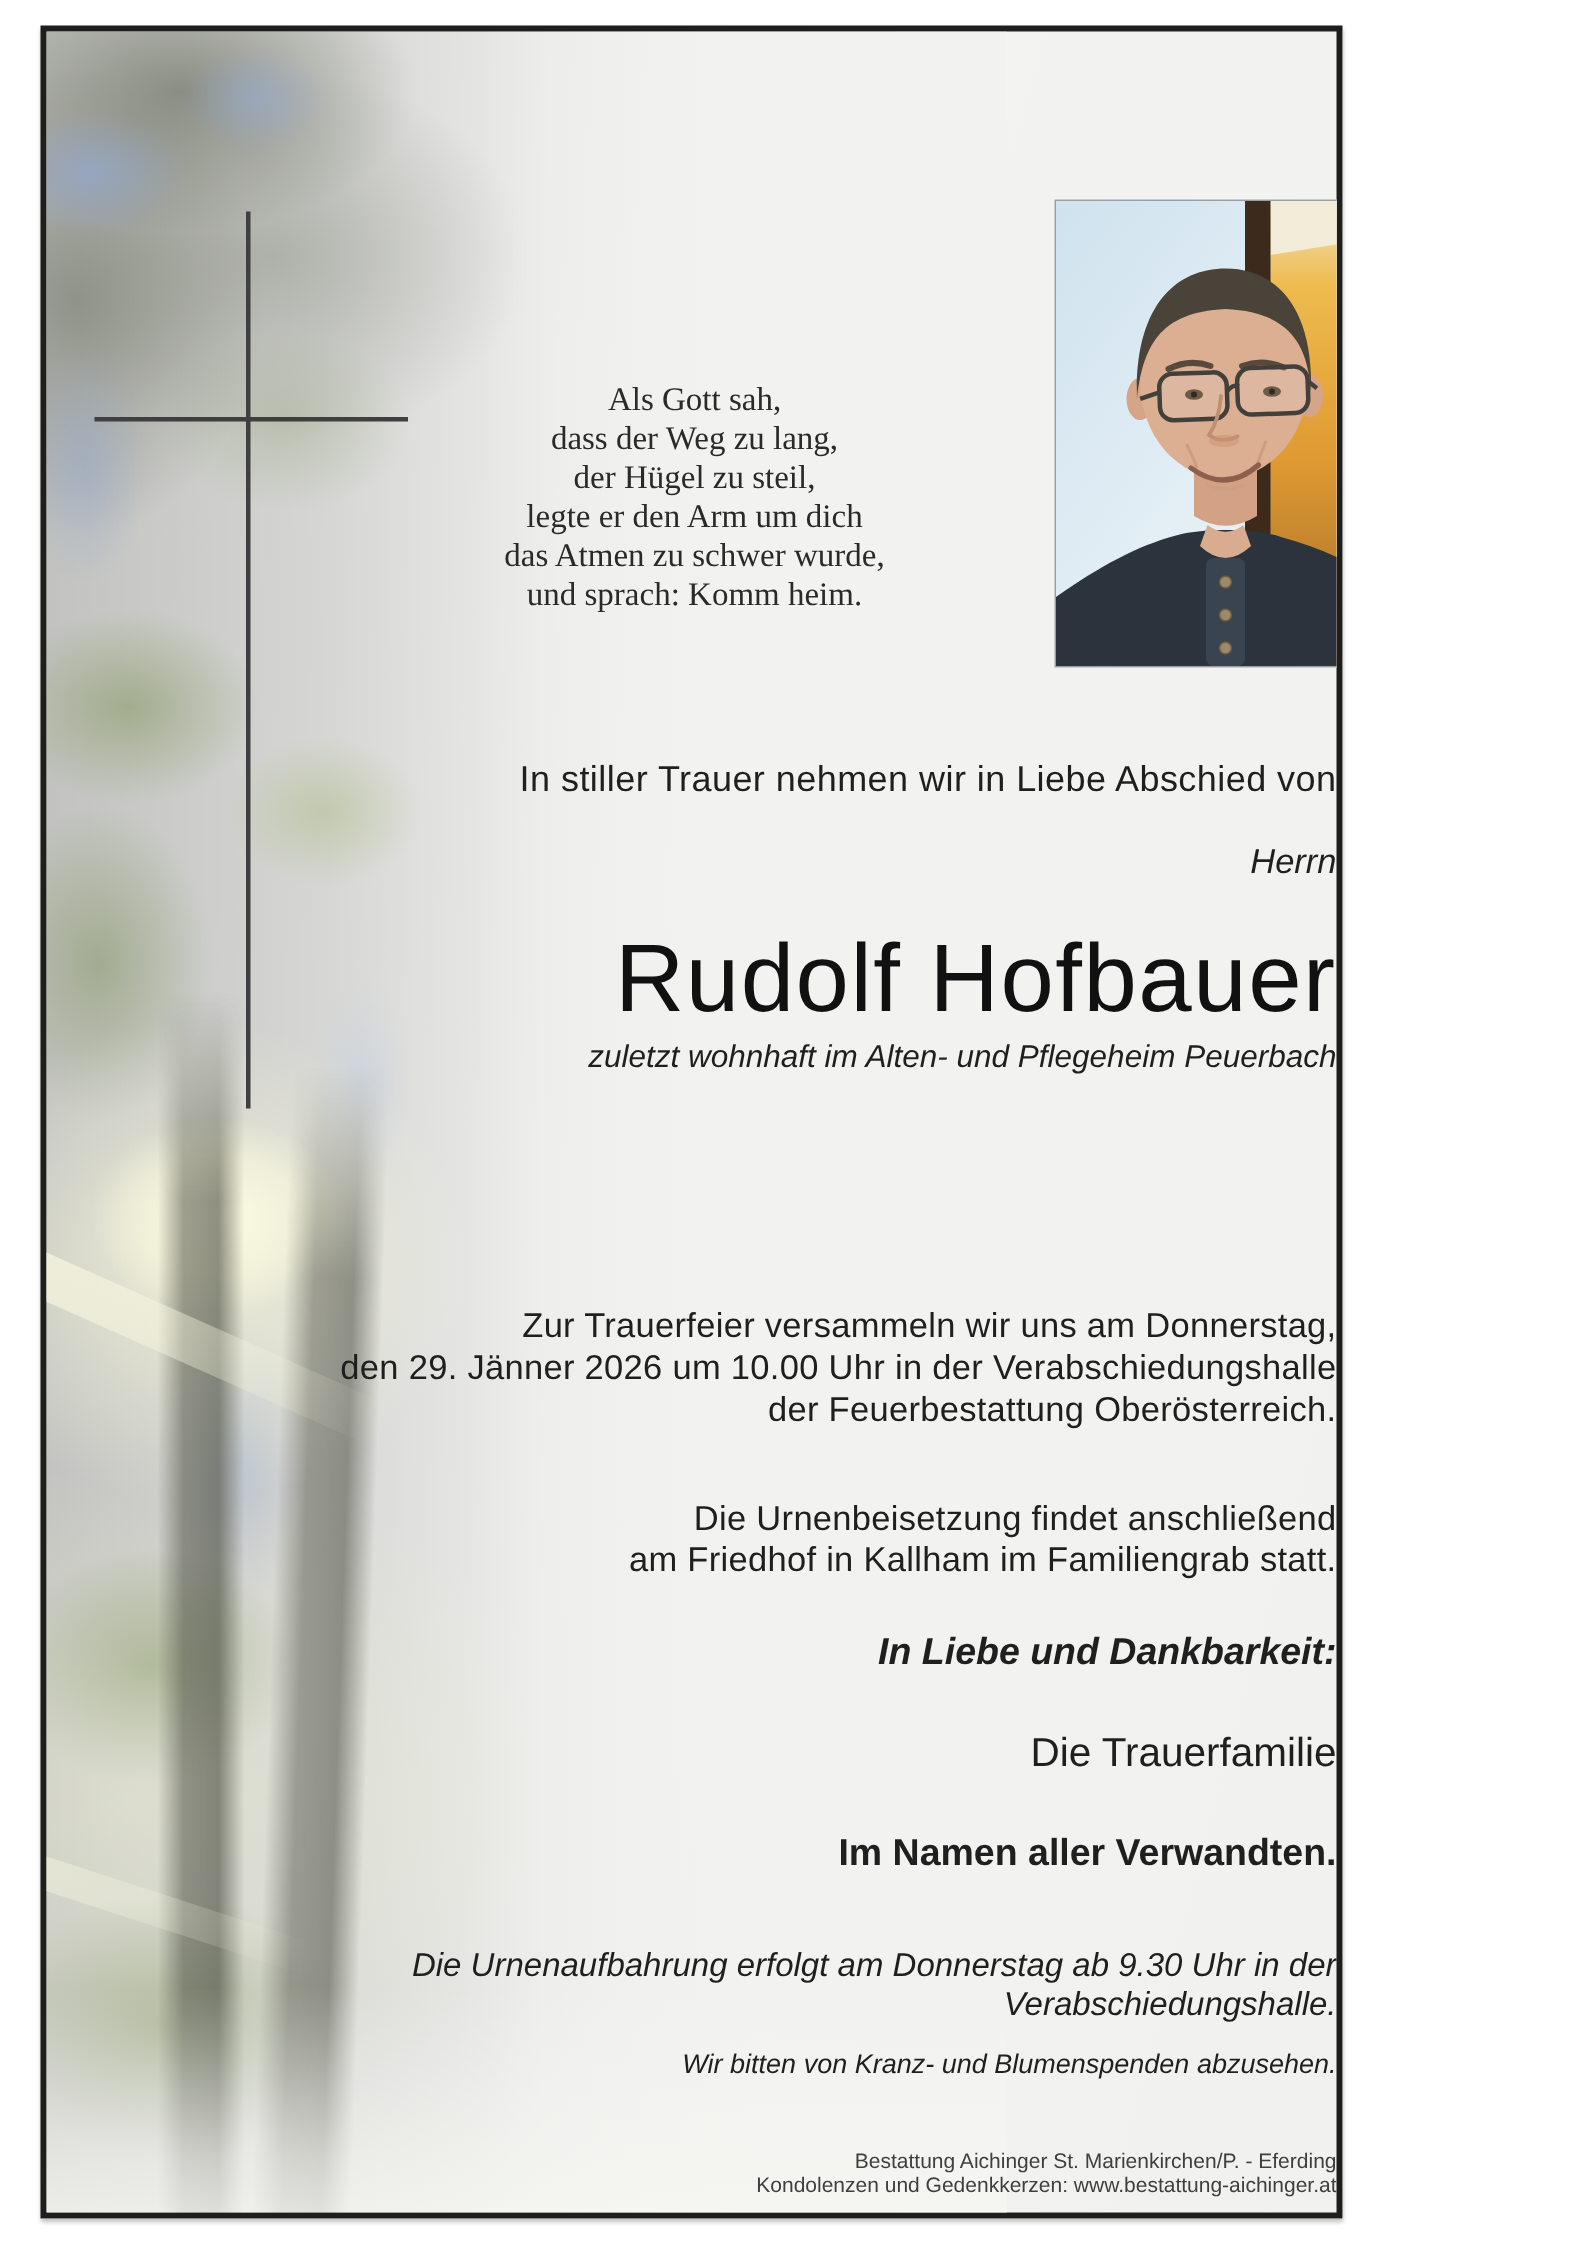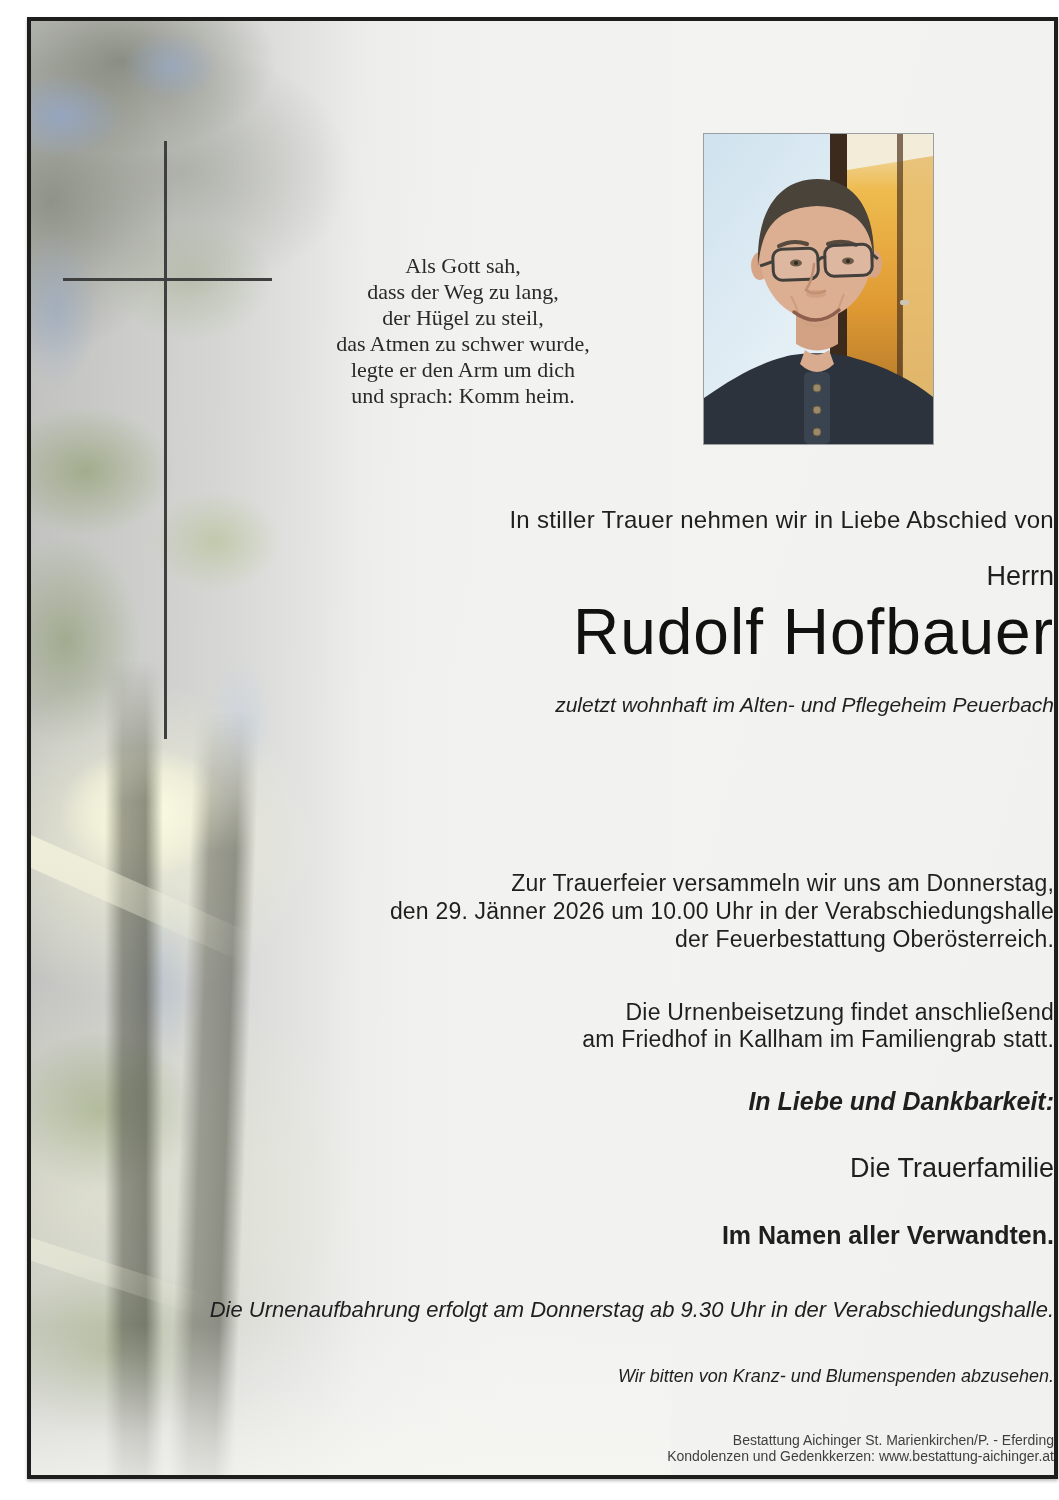--- a/index.html
+++ b/index.html
@@ -5,21 +5,21 @@
   html,body{margin:0;padding:0;}
   body{
     width:1059px;height:1500px;
     background:#ffffff;
     font-family:"Liberation Sans", sans-serif;
     position:relative;
     overflow:hidden;
   }
   .sheet{
     position:absolute;left:27px;top:17px;
-    width:1031px;height:1462px;
+    width:868px;height:1462px;
     box-sizing:border-box;
     border:4px solid #1e1e1c;
     background:linear-gradient(105deg,#ededec 0%,#f3f3f2 45%,#f1f1f0 100%);
     box-shadow:0 2px 3px rgba(0,0,0,0.25);
     overflow:hidden;
   }
   
   .forest{
     position:absolute;left:0;top:0;width:470px;height:100%;
     background-image:
@@ -77,22 +77,22 @@
   }
   .photo svg{display:block;}
   
   .tb{position:absolute;left:0;right:0;padding-left:82px;text-align:right;color:#1f1f1f;}
   .poem{
     position:absolute;left:132px;top:232px;width:600px;text-align:center;
     font-family:"Liberation Serif", serif;
     font-size:22px;line-height:26px;color:#2a2a2a;
   }
   .intro{top:485px;font-size:24px;letter-spacing:.3px;}
-  .salutation{top:540px;font-size:27px;}
-  .name{top:572px;font-size:64px;line-height:78px;letter-spacing:1px;color:#111;}
+  .salutation{top:540px;font-size:23px;font-style:italic;}
+  .name{top:592px;font-size:64px;line-height:78px;letter-spacing:1px;color:#111;}
   .residence{top:672px;font-size:21px;font-style:italic;margin-left:32px;}
   .para{font-size:23px;line-height:27px;letter-spacing:.2px;}
   .death{top:738px;}
   .ceremony{top:848px;line-height:28px;}
   .address{top:925px;font-size:17px;font-style:italic;}
   .burial{top:978px;}
   .dedication{top:1066px;font-size:25px;font-weight:bold;font-style:italic;}
   .family{top:1132px;font-size:27px;}
   .relatives{top:1200px;font-size:25px;font-weight:bold;}
   .layingout{top:1276px;font-size:22px;font-style:italic;margin-left:46px;}
@@ -170,22 +170,22 @@
       <path d="M140,160 q-4,10 -6,16" stroke="#c79573" stroke-width="2" fill="none" opacity="0.7"></path>
       <path d="M90,178 q23,17 45,-2" stroke="#8f5f4e" stroke-width="3.5" fill="none" stroke-linecap="round"></path>
       <path d="M100,189 q13,6 25,0" stroke="#caa07f" stroke-width="2" fill="none" opacity="0.8"></path>
     </svg>
   </div>
 
   <div class="poem">
     <div>Als Gott sah,</div>
     <div>dass der Weg zu lang,</div>
     <div>der Hügel zu steil,</div>
+    <div>legte er den Arm um dich</div>
     <div>das Atmen zu schwer wurde,</div>
-    <div>legte er den Arm um dich</div>
     <div>und sprach: Komm heim.</div>
   </div>
 
   <div class="tb intro">In stiller Trauer nehmen wir in Liebe Abschied von</div>
   <div class="tb salutation">Herrn</div>
   <div class="tb name">Rudolf Hofbauer</div>
   <div class="tb residence">zuletzt wohnhaft im Alten- und Pflegeheim Peuerbach</div>
 
 
   <div class="tb para ceremony">

